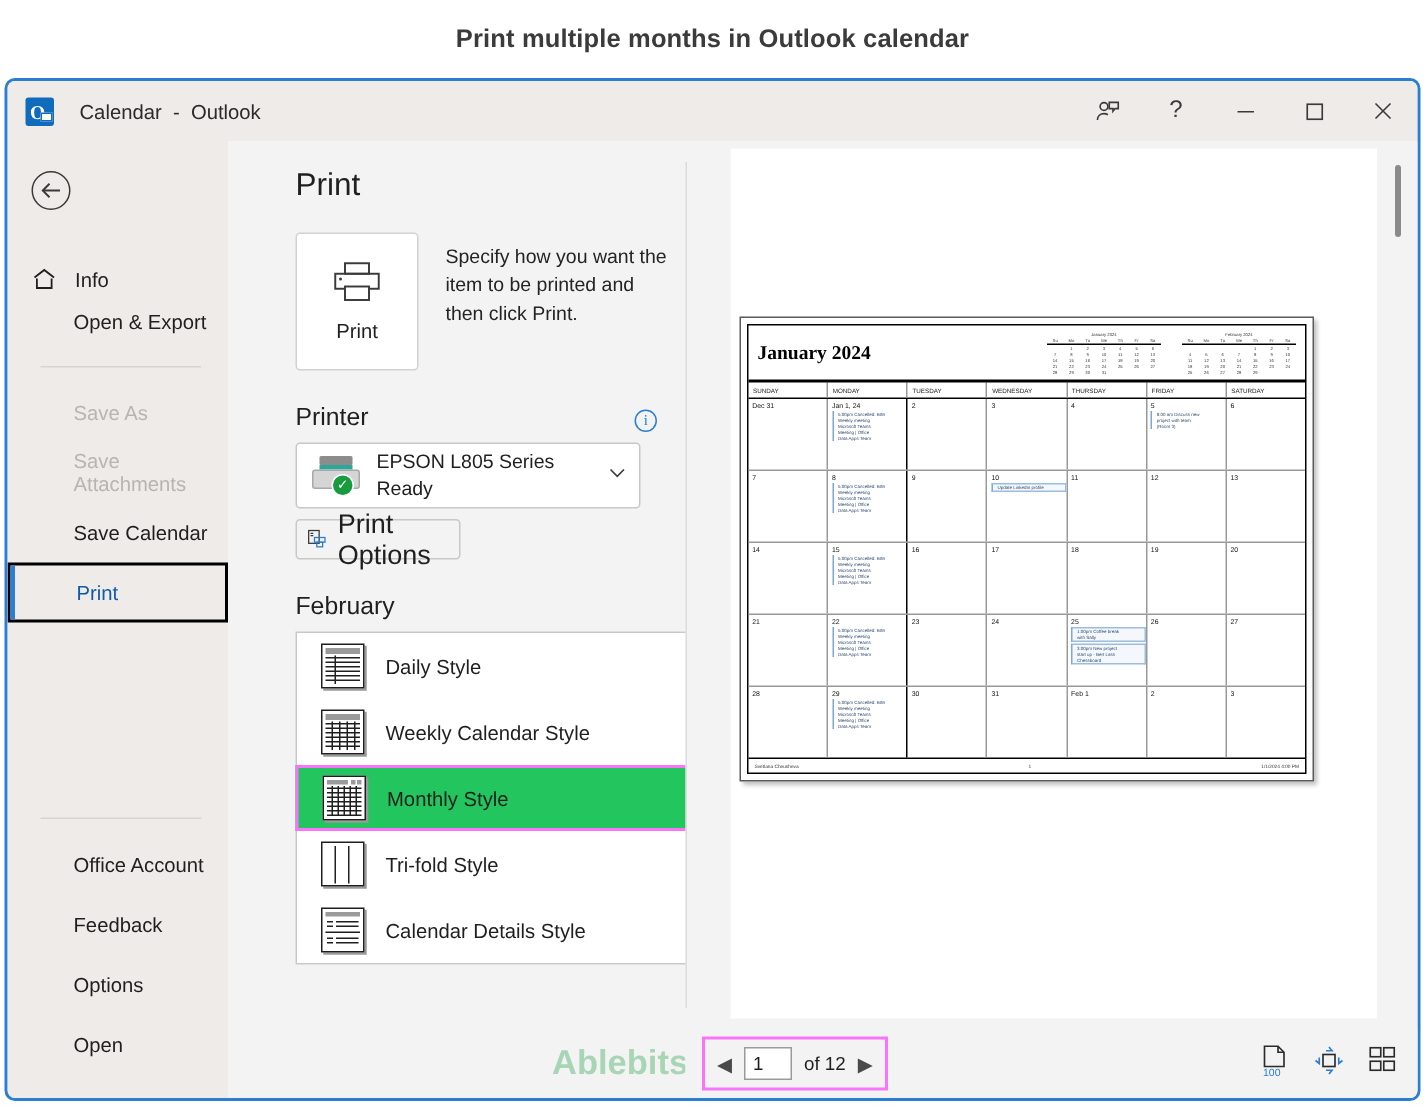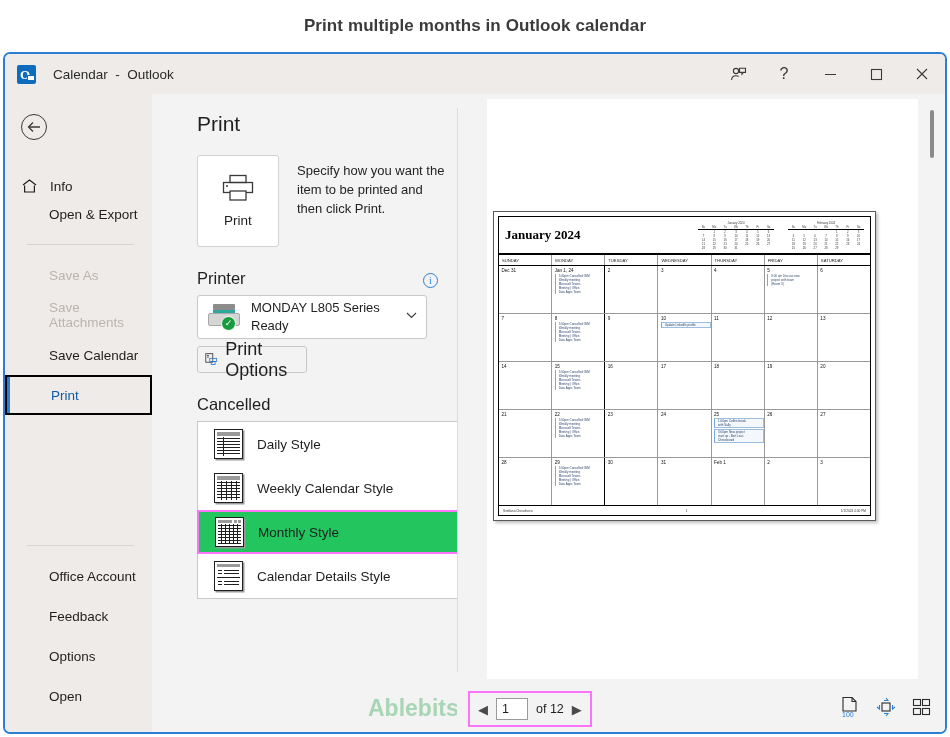--- a/index.html
+++ b/index.html
@@ -319,40 +319,40 @@
         </div>
 
         <div class="printer-box">
           <div class="printer-ico">
             <div class="top"></div>
               <div class="teal"></div>
               <div class="body"></div>
             <div class="chk">✓</div>
           </div>
           <div class="printer-txt">
-            <div class="n">MONDAY L805 Series</div>
+            <div class="n">EPSON L805 Series</div>
             <div class="s">Ready</div>
           </div>
           <svg class="chev" width="11" height="7" viewBox="0 0 11 7" fill="none" stroke="#3a3a3a" stroke-width="1.1">
               <polyline points="1,1 5.5,5.5 10,1"></polyline>
             </svg>
         </div>
 
         <div class="opt-btn">
           <svg width="17" height="17" viewBox="0 0 17 17" fill="none" stroke="#2a7fd4" stroke-width="1.1">
             <rect x="1" y="1" width="9" height="11" stroke="#3a3a3a"></rect>
             <rect x="6" y="7" width="9" height="4"></rect>
               <rect x="8" y="11" width="5" height="4"></rect>
             <line x1="2.6" y1="3.4" x2="5" y2="3.4" stroke="#3a3a3a"></line>
             <line x1="2.6" y1="5.4" x2="5" y2="5.4" stroke="#3a3a3a"></line>
           </svg>
           <span>Print Options</span>
         </div>
 
-        <div class="sec-title">Cancelled</div>
+        <div class="sec-title">February</div>
 
         <div class="styles-box">
 
           <div class="style-row">
             <div class="st-ico">
               <i style="left:2px;top:2px;width:23px;height:4px;background:#9a9a9a"></i>
               <i style="left:2px;top:8px;width:23px;height:.9px"></i>
               <i style="left:2px;top:11px;width:23px;height:.9px"></i>
               <i style="left:2px;top:14px;width:23px;height:.9px"></i>
               <i style="left:2px;top:17px;width:23px;height:.9px"></i>
@@ -395,20 +395,27 @@
               <i style="left:2px;top:25px;width:23px;height:.9px"></i>
               <i style="left:5px;top:6px;width:.9px;height:20px"></i>
               <i style="left:9px;top:6px;width:.9px;height:20px"></i>
               <i style="left:13px;top:6px;width:.9px;height:20px"></i>
               <i style="left:17px;top:6px;width:.9px;height:20px"></i>
               <i style="left:21px;top:6px;width:.9px;height:20px"></i>
             </div>
             <span>Monthly Style</span>
           </div>
 
+          <div class="style-row">
+            <div class="st-ico">
+              <i style="left:8px;top:2px;width:1.2px;height:25px"></i>
+              <i style="left:17px;top:2px;width:1.2px;height:25px"></i>
+            </div>
+            <span>Tri-fold Style</span>
+          </div>
 
           <div class="style-row">
             <div class="st-ico">
               <i style="left:2px;top:2px;width:23px;height:3px;background:#9a9a9a"></i>
               <i style="left:3px;top:8px;width:4px;height:.9px"></i>
               <i style="left:9px;top:8px;width:15px;height:.9px"></i>
               <i style="left:3px;top:11px;width:4px;height:.9px"></i>
               <i style="left:9px;top:11px;width:15px;height:.9px"></i>
               <i style="left:2px;top:15px;width:23px;height:.9px"></i>
               <i style="left:3px;top:19px;width:4px;height:.9px"></i>

